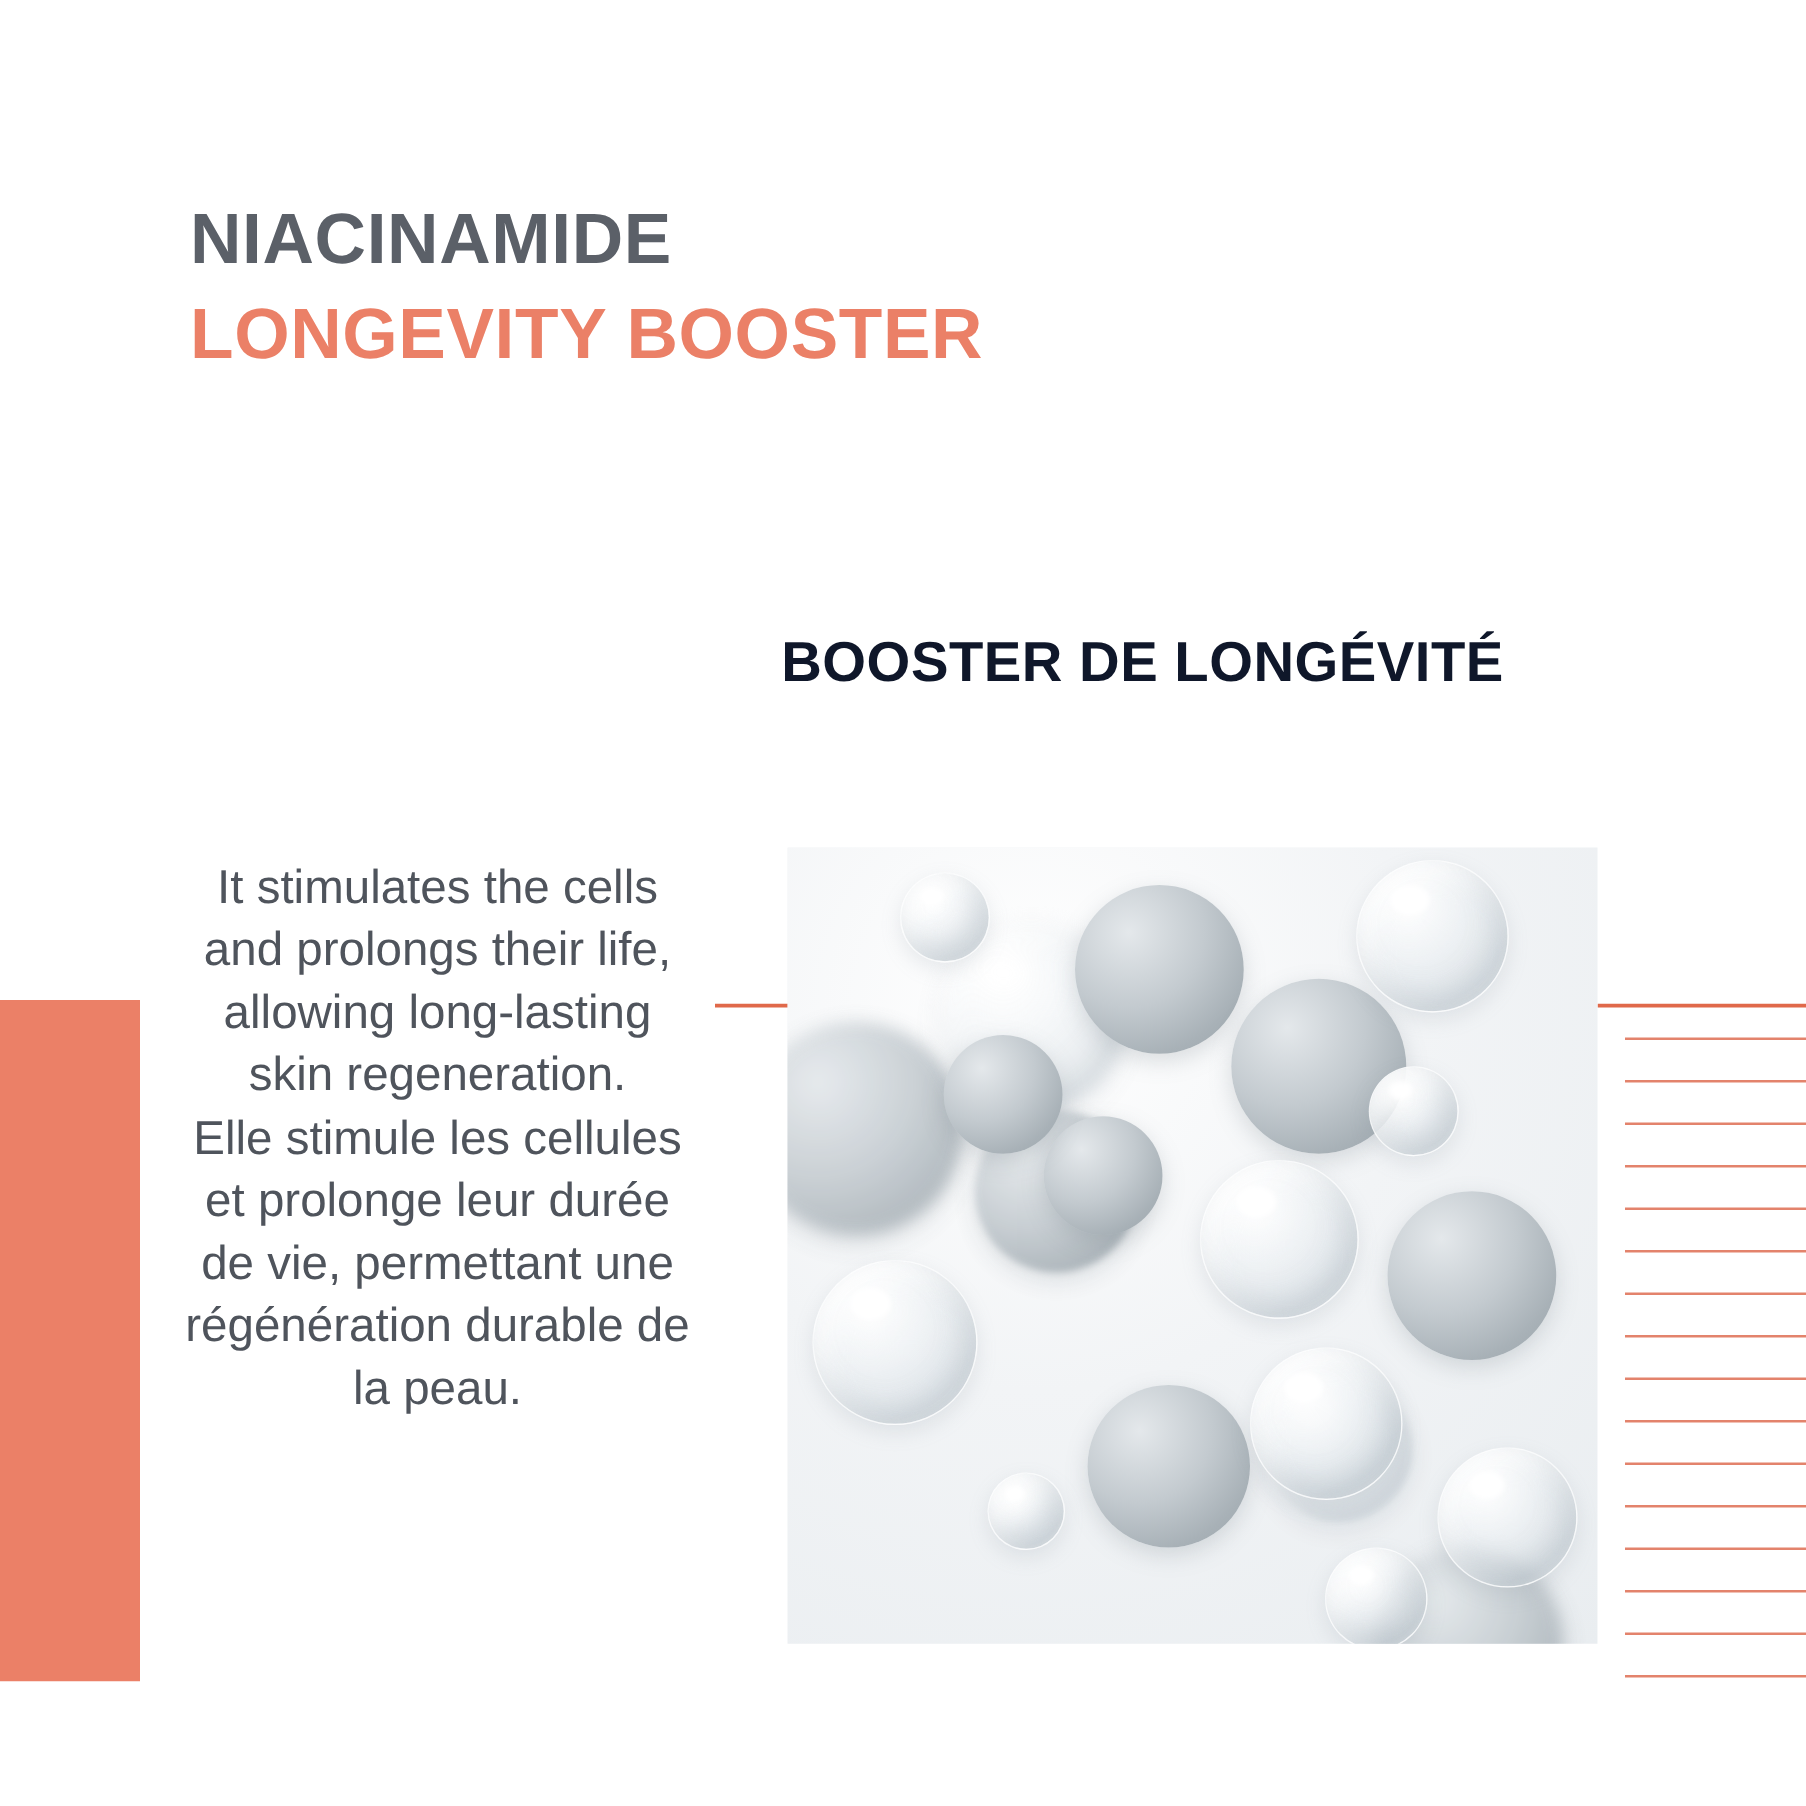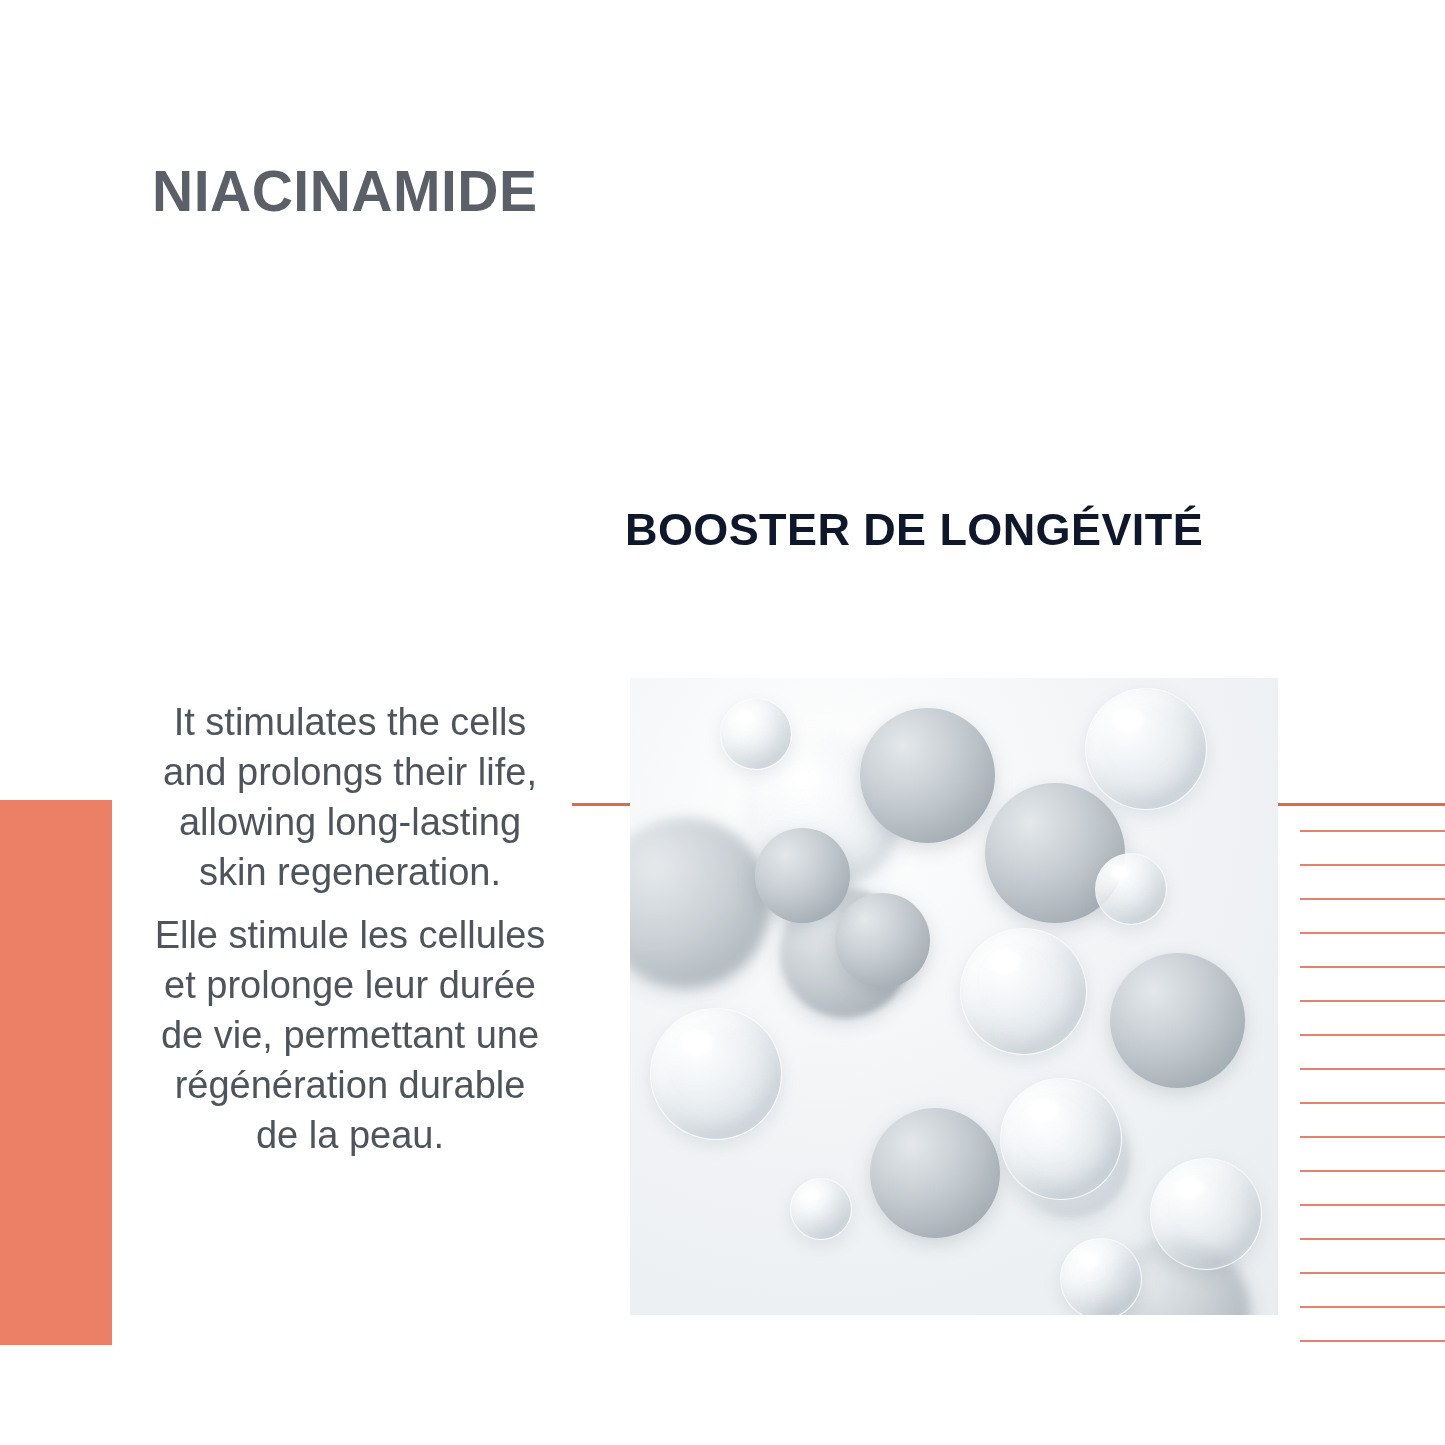--- a/index.html
+++ b/index.html
@@ -70,21 +70,21 @@
     position: absolute;
     left: 140px;
     top: 685px;
     width: 420px;
     text-align: center;
     font-size: 38px;
     line-height: 1.32;
     color: #4f545c;
   }
   .body-text .para {
-    margin: 12px;
+    margin: 0;
   }
 
   
   .connector-left {
     position: absolute;
     left: 572px;
     top: 803px;
     width: 60px;
     height: 3px;
     background: #e0694a;
@@ -165,20 +165,21 @@
     opacity: 0.9;
   }
 </style>
 </head>
 <body>
 
 <div class="canvas">
 
   <div class="title-block">
     <h1 class="title-main">NIACINAMIDE</h1>
+    <h2 class="title-sub">LONGEVITY BOOSTER</h2>
   </div>
 
   <h2 class="title-fr">BOOSTER DE LONGÉVITÉ</h2>
 
   <div class="orange-bar"></div>
 
   <div class="body-text">
     <p class="para">It stimulates the cells and prolongs their life, allowing long-lasting skin regeneration.</p>
     <p class="para">Elle stimule les cellules et prolonge leur durée de vie, permettant une régénération durable de la peau.</p>
   </div>

